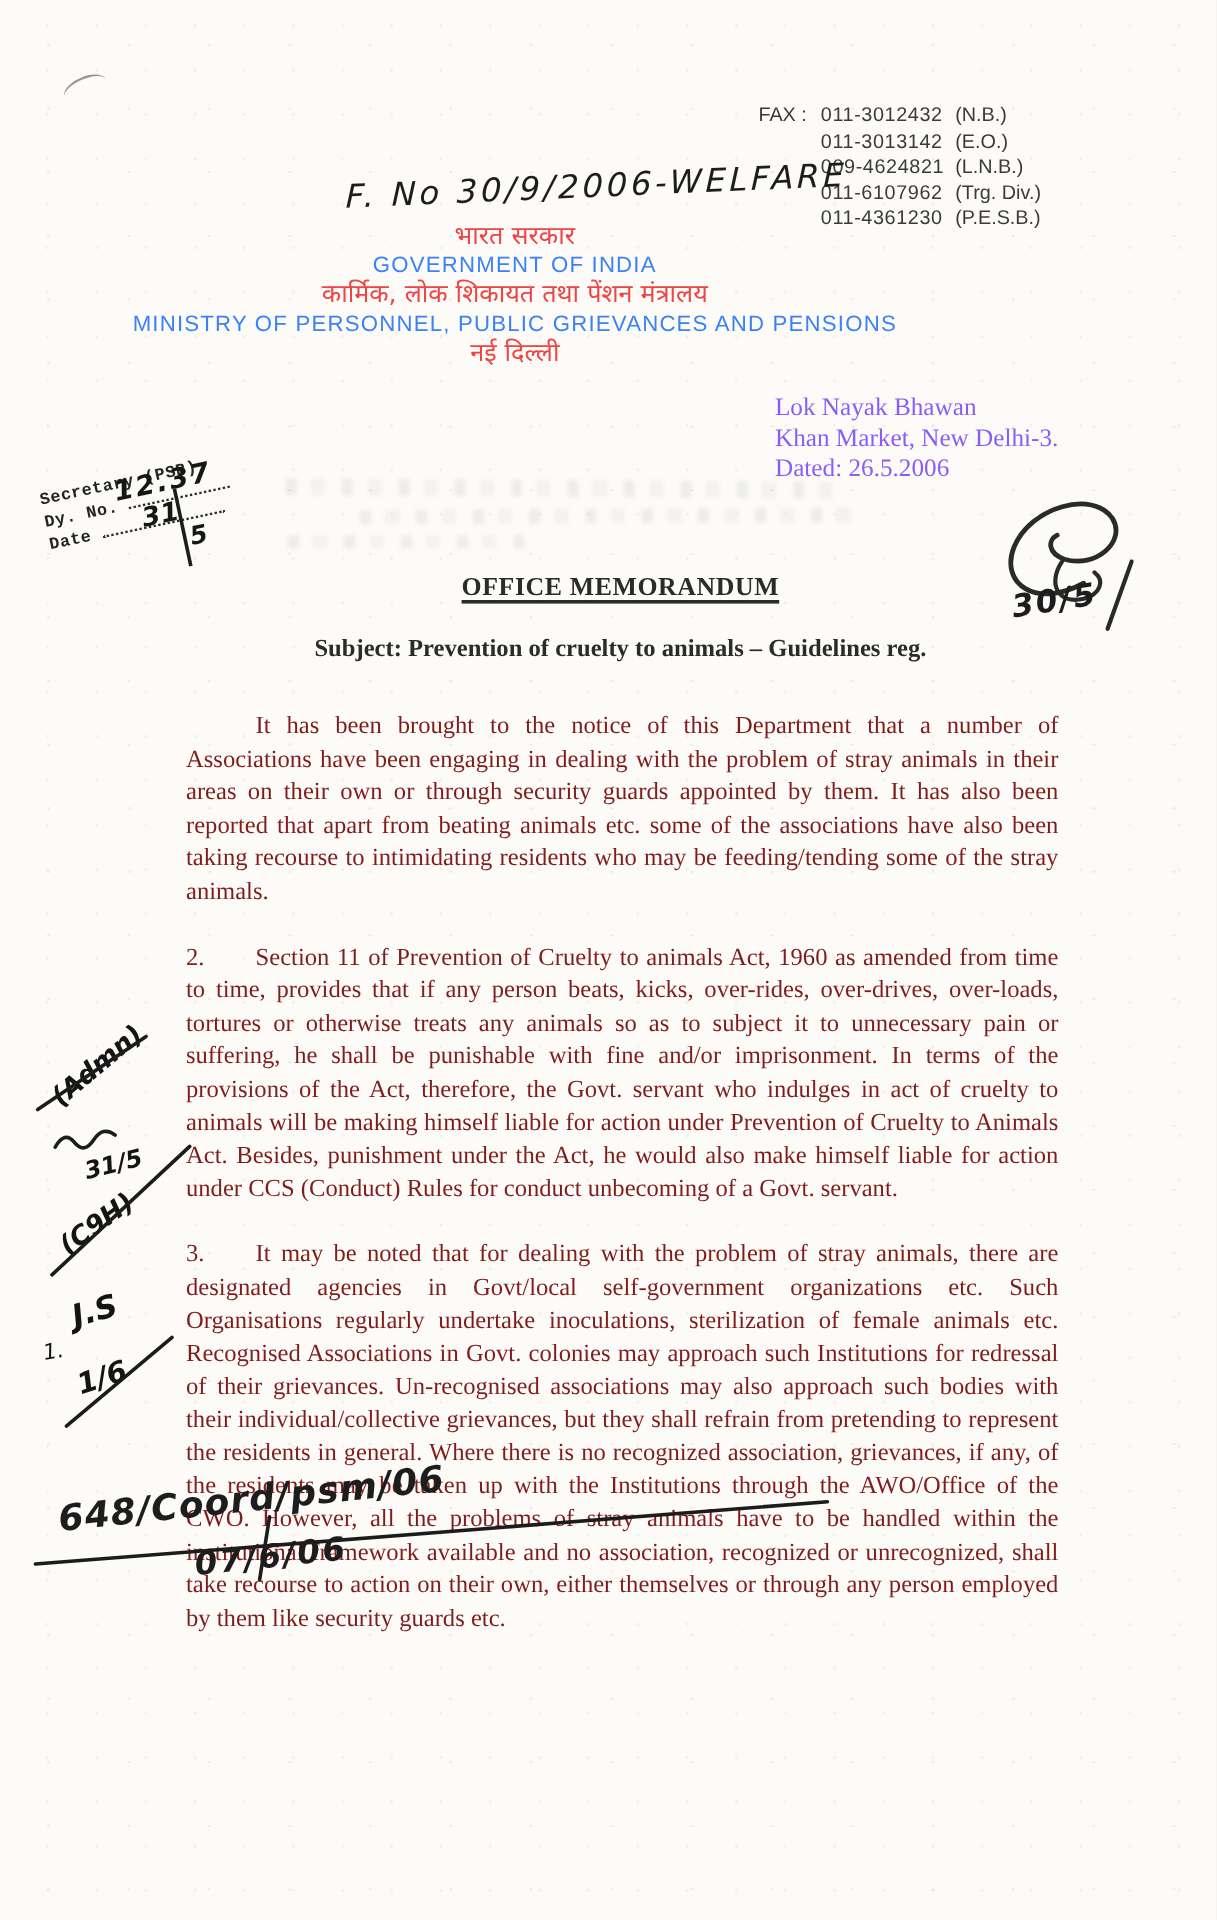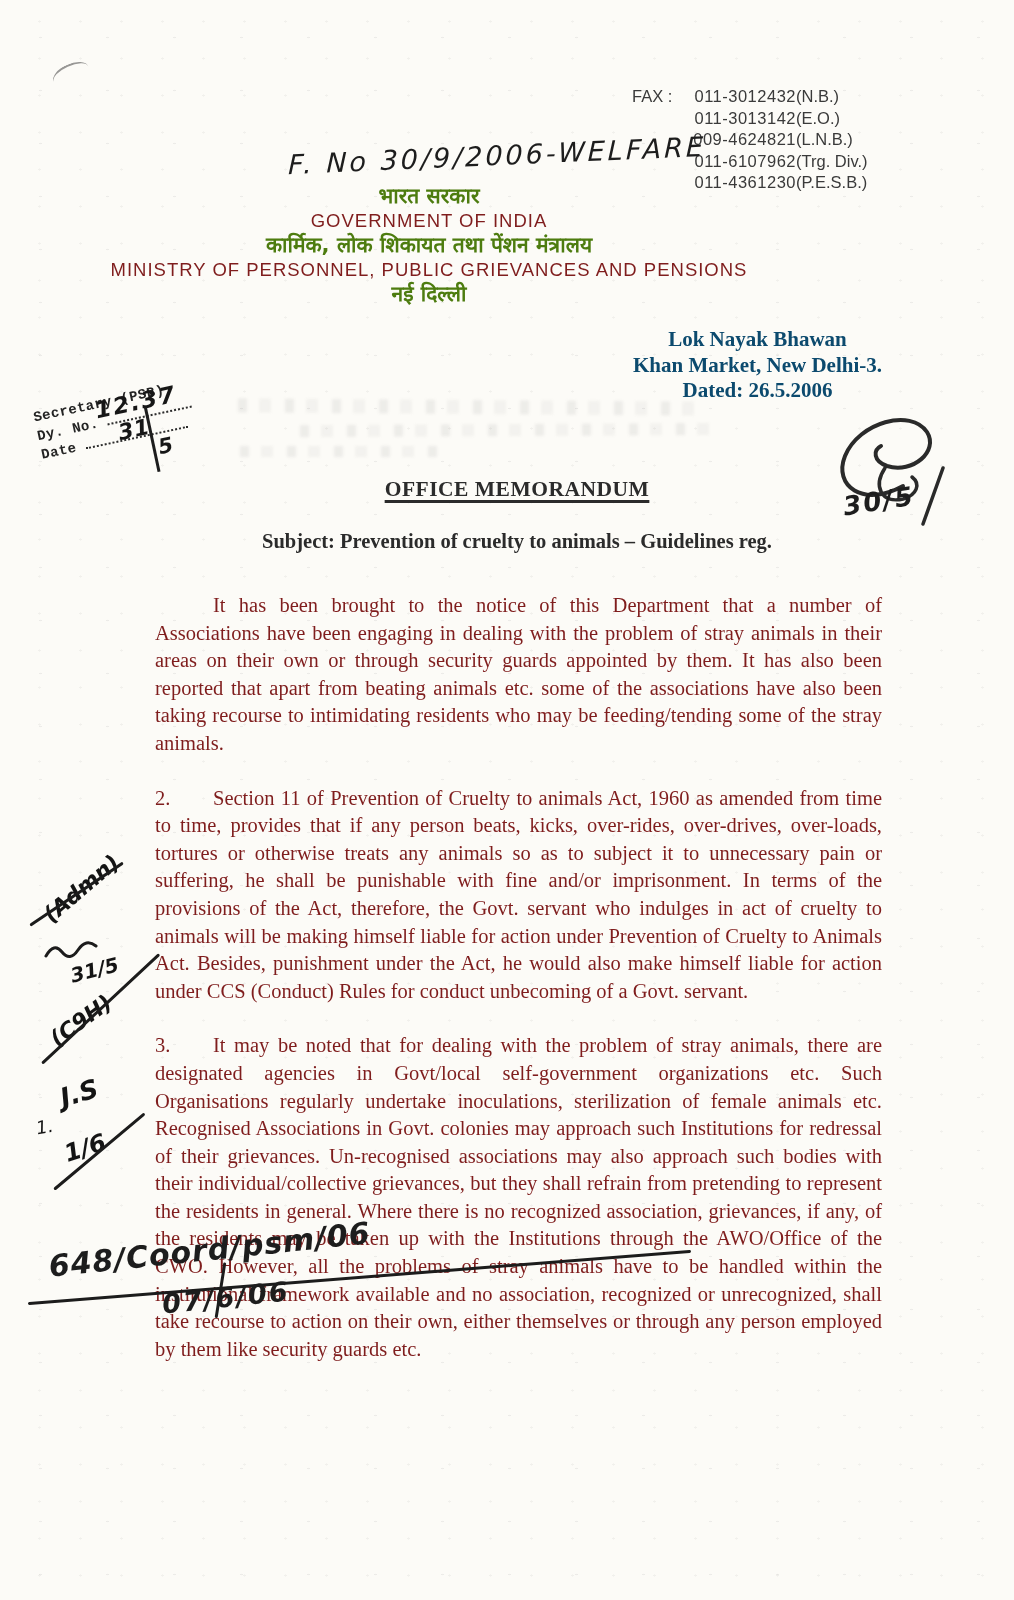--- a/index.html
+++ b/index.html
@@ -16,35 +16,35 @@
     background-size:67px 53px, 41px 37px;
     background-position:7px 11px, 19px 3px;
   }
   .abs{position:absolute;}
 
   
   .fax{left:632px; top:86px; font-family:"Liberation Sans",sans-serif;
        font-size:16.5px; line-height:21.5px; color:#3a3a3a; white-space:nowrap;}
   .fax-row{display:flex;}
   .fax-lbl{width:52px;}
-  .fax-num{width:112px; letter-spacing:.5px;text-align:right;}
+  .fax-num{width:112px; letter-spacing:.5px;}
 
   
   .hand{font-family:"DejaVu Sans",sans-serif; font-style:italic; color:#1d1d1d;}
   .file-no{left:288px; top:140px; font-size:27px; letter-spacing:3px;
            transform:rotate(-2.5deg) skewX(-4deg);}
 
   
   .header{left:0; top:184px; width:858px; text-align:center;}
-  .h-hi{font-size:21px; line-height:24.5px; font-family:"DejaVu Sans",sans-serif; color:#4d7c0f;font-weight:bold;}
+  .h-hi{font-size:21px; line-height:24.5px; font-family:"DejaVu Sans",sans-serif; color:#ef4444;}
   .h-en{font-size:18.5px; line-height:24.5px; font-family:"Liberation Sans",sans-serif;
-        letter-spacing:1px; color:#7f1d1d;}
-
-  
-  .addr{right:132px; top:327px; text-align:center; font-size:21px; line-height:25.5px; color:#0c4a6e;font-weight:bold;}
+        letter-spacing:1px; color:#3b82f6;}
+
+  
+  .addr{right:132px; top:327px; text-align:left; font-size:21px; line-height:25.5px; color:#8b5cf6;}
 
   
   .stamp{left:40px; top:388px; width:190px; height:100px; transform:rotate(-12deg);
          font-family:"Liberation Mono",monospace; font-weight:bold; font-size:14px;
          line-height:19px; color:#242424; letter-spacing:.5px;}
   .dots{display:inline-block; border-bottom:2px dotted #2c2c2c; height:10px;}
   .stamp .hv{position:absolute; font-family:"DejaVu Sans",sans-serif; font-style:italic; color:#161616;}
   .dy-value{left:62px; top:6px; font-size:23px; font-weight:bold; letter-spacing:2px;}
   .date-value{left:80px; top:32px; font-size:22px; font-weight:bold;}
   .date-denom{left:116px; top:55px; font-size:21px; font-weight:bold;}

